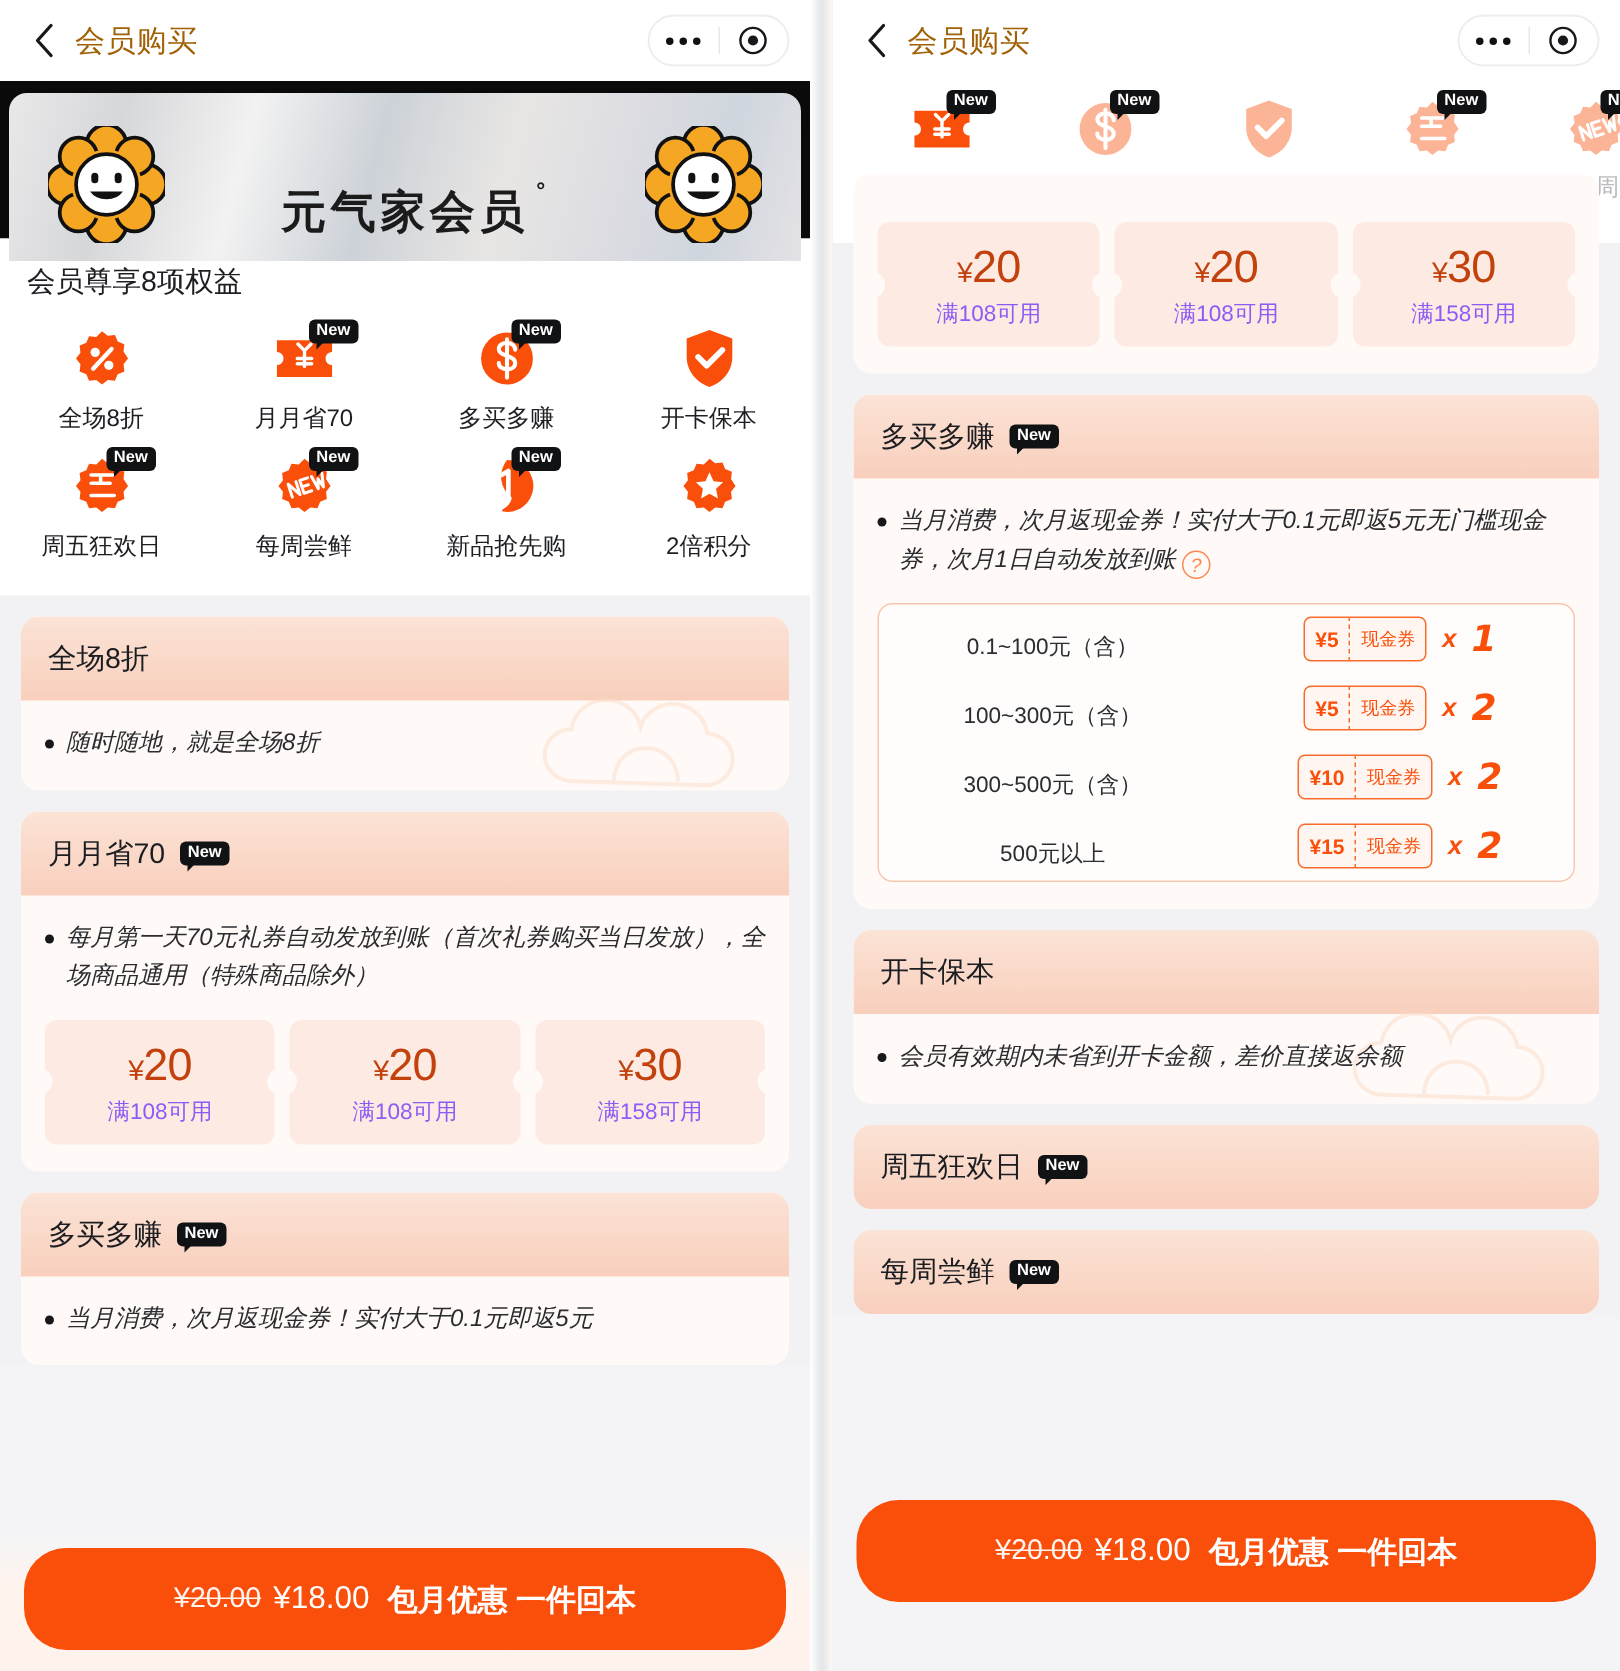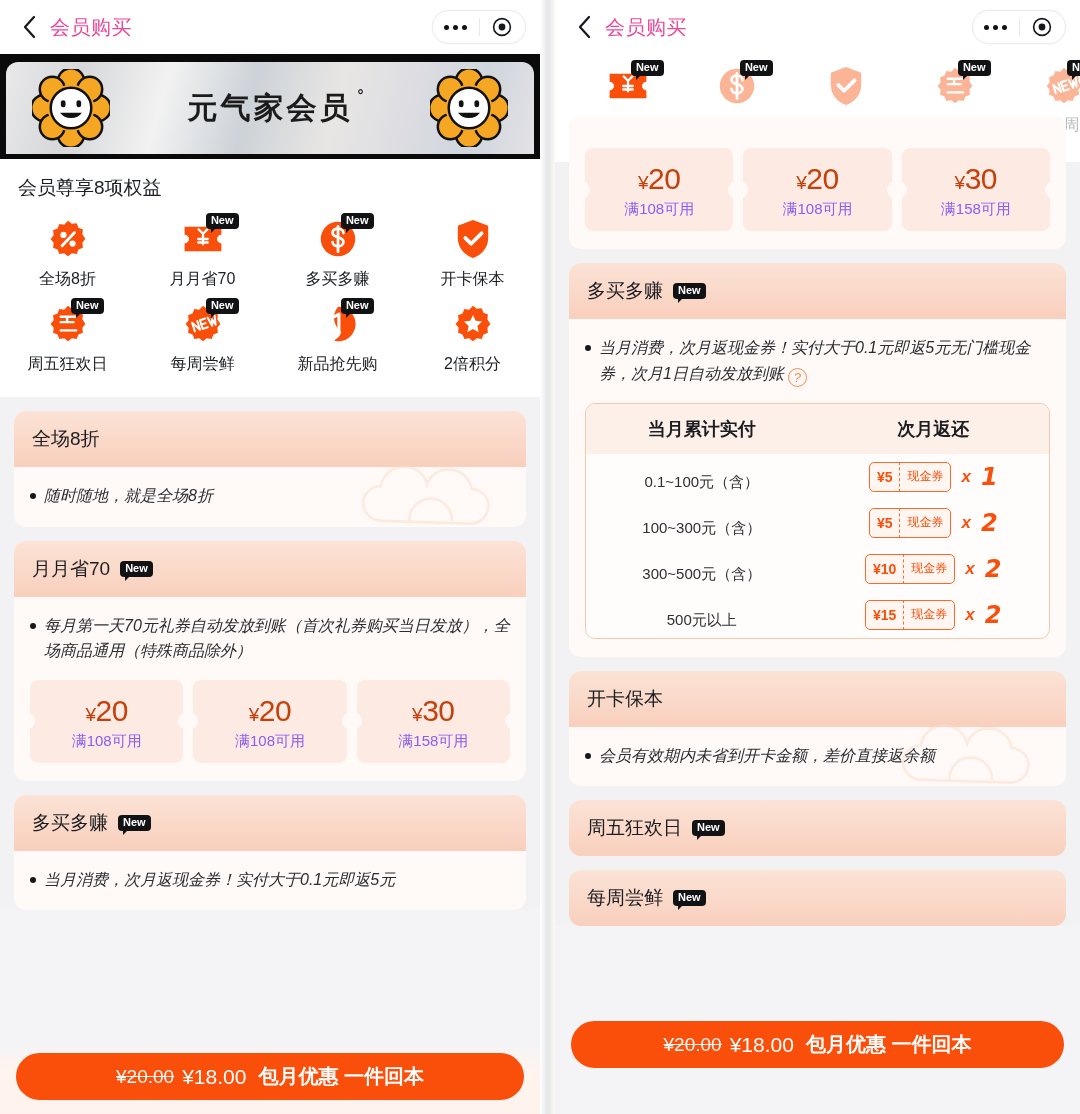--- a/index.html
+++ b/index.html
@@ -15,42 +15,42 @@
   .phone.gap   { width: 15px; background: linear-gradient(90deg,#ffffff 0%,#e6e8ea 45%,#e6e8ea 60%,#fdf9f7 100%); }
   .phone.right { width: 525px; }
 
   
   .navbar {
     position: relative; height: 54px; background: #ffffff;
     display: flex; align-items: center; padding: 0 14px;
   }
   .nav-back { width: 30px; height: 30px; display: flex; align-items: center; justify-content: center; cursor: pointer; }
   .nav-back svg { display: block; }
-  .nav-title { font-size: 20px; color: #ec4899; margin-left: 6px; letter-spacing: .5px; }
+  .nav-title { font-size: 20px; color: #a16207; margin-left: 6px; letter-spacing: .5px; }
   .capsule {
     position: absolute; right: 14px; top: 50%; transform: translateY(-50%);
     width: 94px; height: 34px; border-radius: 17px; background: #ffffff;
     border: 1px solid #ececec; box-shadow: 0 0 0 .5px rgba(0,0,0,.04);
     display: flex; align-items: center;
   }
   .capsule .dots { flex: 1; display: flex; align-items: center; justify-content: center; gap: 4px; }
   .capsule .dots i { width: 5px; height: 5px; border-radius: 50%; background: #111; display: block; }
   .capsule .sep { width: 1px; height: 18px; background: #e8e8e8; }
   .capsule .target { flex: 1; display: flex; align-items: center; justify-content: center; }
 
   
   .banner-wrap { background: #ffffff; padding: 0; }
   .banner {
     height: 105px; background: #0a0a0a; padding: 8px 6px 0 6px;
     display: flex; align-items: flex-start;
   }
   .banner-card {
-    flex: 1; height: 92px; border-radius: 12px 12px 0 0;
+    flex: 1; height: 112px; border-radius: 12px 12px 0 0;
     background: linear-gradient(105deg,#e9e9ea 0%,#d6d7d9 14%,#f2f2f2 30%,#cdd2d8 46%,#e8e6e4 62%,#dcdce2 76%,#cfd6dd 88%,#e4e2e6 100%);
-    display: flex; align-items: center; justify-content: space-between;
+    display: flex; align-items: flex-end; justify-content: space-between;
     padding: 12px 26px; position: relative;
   }
   .flower { width: 78px; height: 78px; flex: none; }
   .banner-text { text-align: center; flex: 1; }
   .banner-title {
     font-size: 30px; font-weight: bold; color: #1b1b1b; letter-spacing: 3px;
     position: relative; display: inline-block;
   }
   .banner-title .deg {
     position: absolute; right: -14px; top: -2px; font-size: 15px; font-weight: bold;
@@ -120,21 +120,21 @@
   .coupon .amt .yen { font-size: 19px; }
   .coupon .cond { margin-top: 4px; font-size: 15px; color: #8b5cf6; }
 
   
   .buybar {
     position: absolute; left: 0; right: 0; bottom: 0;
     padding: 10px 16px 14px 16px;
     background: linear-gradient(180deg,rgba(255,245,240,0) 0%,#fff4ee 40%,#fff2ec 100%);
   }
   .buybtn {
-    height: 47px; border-radius: 28px; background: #fa4f0a; color: #fff;
+    height: 68px; border-radius: 28px; background: #fa4f0a; color: #fff;
     display: flex; align-items: center; justify-content: center; gap: 8px; cursor: pointer;
   }
   .buybtn .old { font-size: 19px; text-decoration: line-through; opacity: .95; }
   .buybtn .new { font-size: 21px; }
   .buybtn .slog { font-size: 20px; font-weight: bold; margin-left: 4px; }
 
   
   .tabs {
     background: #ffffff; display: flex; padding: 8px 0 0 18px;
     position: relative; overflow: hidden; height: 108px;
@@ -538,24 +538,20 @@
 
       <div class="card">
         <div class="card-head">
           <span class="t">多买多赚</span>
           <span class="tag-new">New</span>
         </div>
         <div class="card-body">
           <div class="bullet"><span>当月消费，次月返现金券！实付大于0.1元即返5元无门槛现金券，次月1日自动发放到账</span><span class="qmark">?</span></div>
 
           <div class="rate-table">
-            <div class="rt-head">
-              <div>当月累计实付</div>
-              <div>次月返还</div>
-            </div>
 
             <div class="rt-row">
               <div class="rt-cond">0.1~100元（含）</div>
               <div class="rt-val">
                 <span class="mini-coupon">
                   <span class="mv">¥5</span>
                   <span class="mdiv"></span>
                   <span class="mt">现金券</span>
                 </span>
                 <span class="rt-mul">x</span>

